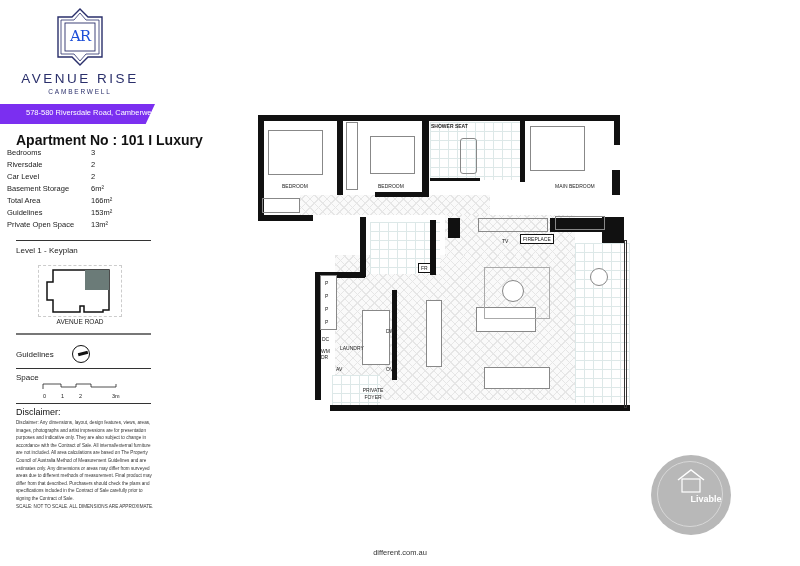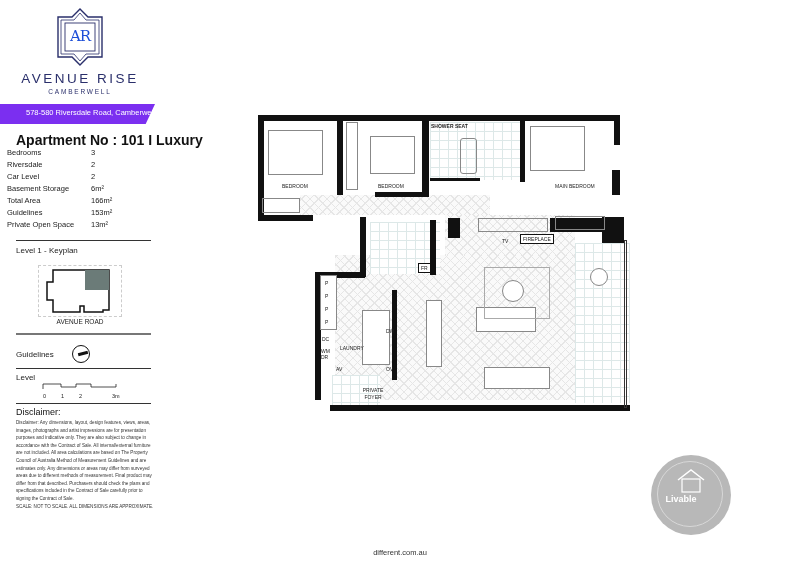--- a/index.html
+++ b/index.html
@@ -37,21 +37,21 @@
   .herring { position:absolute;
       background-image: repeating-linear-gradient(45deg,#e6e6e6 0 1px,transparent 1px 6px),
                         repeating-linear-gradient(-45deg,#e6e6e6 0 1px,transparent 1px 6px);
       background-color:#fafafa; }
   .tile { position:absolute;
       background-image: linear-gradient(#dde8e8 1px,transparent 1px), linear-gradient(90deg,#dde8e8 1px,transparent 1px);
       background-size:9px 9px; background-color:#fff; }
   .boxed-label { position:absolute; border:1px solid #111; font-size:5px; padding:1px 2px; background:#fff; }
   .badge { left:651px; top:455px; width:80px; height:80px; border-radius:50%; background:#b8b8b8; }
   .badge-inner { left:657px; top:461px; width:66px; height:66px; border-radius:50%; border:1px solid #d8d8d8; box-sizing:border-box; }
-  .badge-text { left:651px; width:60px; text-align:center; top:494px; font-size:9px; color:#fff; font-weight:bold; }
+  .badge-text { left:651px; width:60px; text-align:center; top:494px; font-size:9px; color:#fff; font-weight:bold;padding-left:25px; }
 </style>
 </head>
 <body>
 
 <div class="abs logo-wrap" style="left:55px;top:8px;width:50px;height:58px;">
   <svg width="50" height="58" viewBox="0 0 50 58">
     <polygon points="25,1 33,9 47,9 47,49 33,49 25,57 17,49 3,49 3,9 17,9" fill="none" stroke="#2a2f6b" stroke-width="1.4"></polygon>
     <polygon points="25,5 31,12 44,12 44,46 31,46 25,53 19,46 6,46 6,12 19,12" fill="none" stroke="#2a2f6b" stroke-width="0.8"></polygon>
     <rect x="10" y="15" width="30" height="28" fill="none" stroke="#2a2f6b" stroke-width="0.9"></rect>
   </svg>
@@ -104,21 +104,21 @@
   </svg>
 </div>
 <div class="abs keyplan-road">AVENUE ROAD</div>
 
 <div class="abs divider thick" style="top:333px"></div>
 <div class="abs section-label" style="top:350px">Guidelines</div>
 <div class="abs compass"></div>
 <div class="abs compass-needle"></div>
 
 <div class="abs divider" style="top:368px"></div>
-<div class="abs section-label" style="top:373px">Level</div>
+<div class="abs section-label" style="top:373px">Space</div>
 <svg class="abs scalebar" viewBox="0 0 75 6">
   <polyline points="1,6 1,1 19,1 19,4 34,4 34,1 49,1 49,4 74,4 74,1" fill="none" stroke="#222" stroke-width="0.8"></polyline>
 </svg>
 <span class="abs scale-num" style="left:43px">0</span>
 <span class="abs scale-num" style="left:61px">1</span>
 <span class="abs scale-num" style="left:79px">2</span>
 <span class="abs scale-num" style="left:112px">3m</span>
 
 <div class="abs divider" style="top:403px"></div>
 <div class="abs disclaimer-title">Disclaimer:</div>

